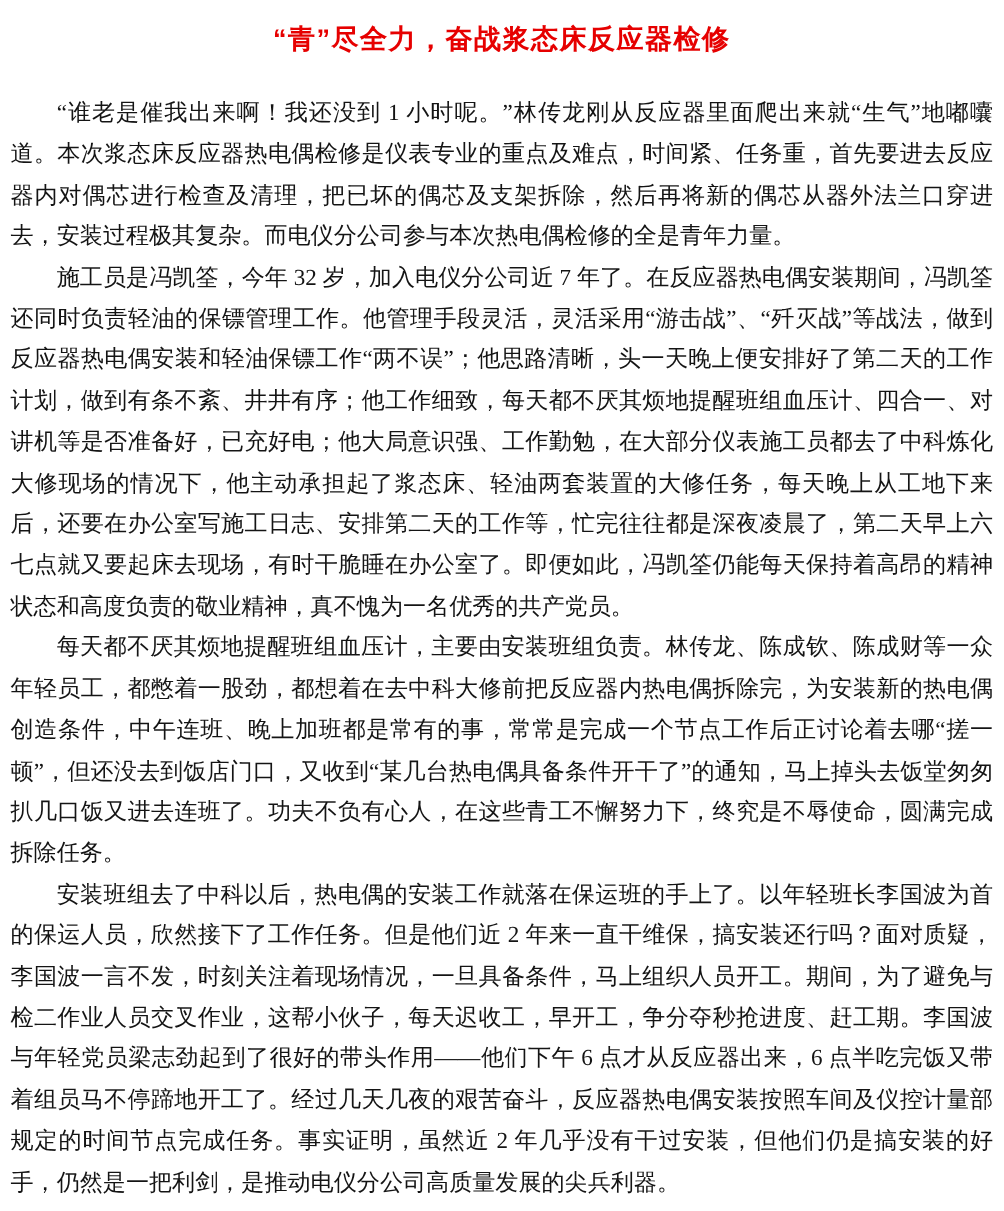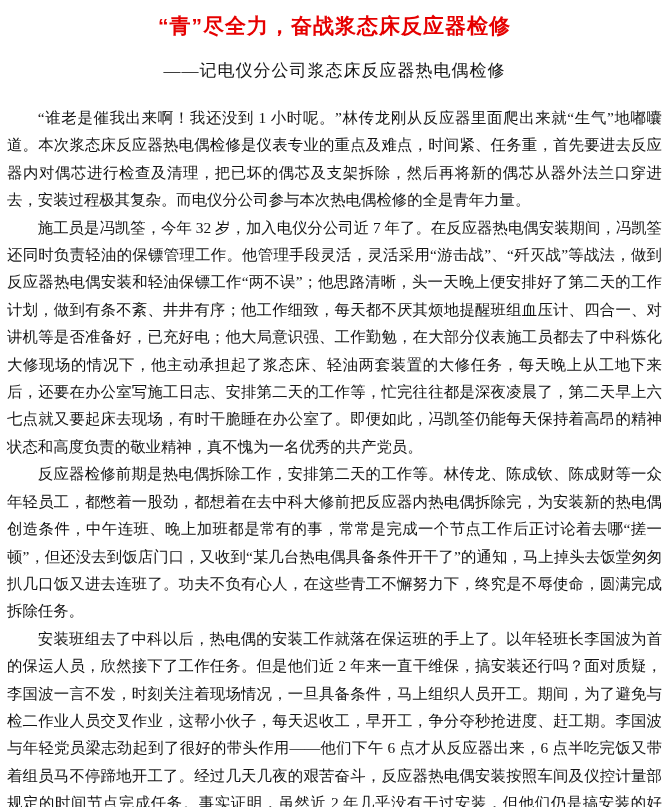--- a/index.html
+++ b/index.html
@@ -15,21 +15,21 @@
     box-sizing: border-box;
     width: 669px;
     height: 807px;
     padding: 6px 7px 0 7px;
     overflow: hidden;
   }
   .title {
     text-align: center;
     font-family: "Liberation Sans", sans-serif;
     font-weight: bold;
-    font-size: 21px;
+    font-size: 18px;
     line-height: 30px;
     margin-top: 5px;
     letter-spacing: 1px;
   }
   .subtitle {
     text-align: center;
     font-size: 17px;
     line-height: 25px;
     margin-top: 17px;
     font-weight: normal;
@@ -46,20 +46,19 @@
     text-indent: 2em;
     word-break: break-all;
   }
   .bold { font-weight: normal; }
 </style>
 </head>
 <body>
 
 <div class="page">
   <h1 class="title" style="color: rgb(230, 0, 0);">“青”尽全力，奋战浆态床反应器检修</h1>
-  <h2 class="subtitle">——记电仪分公司浆态床反应器热电偶检修</h2>
   <div class="article">
       <p class="para"><span>“谁老是催我出来啊！我还没到 1 小时呢。”林传龙刚从反应器里面爬出来就“生气”地嘟囔道。本次浆态床反应器热电偶检修是仪表专业的重点及难点，时间紧、任务重，首先要进去反应器内对偶芯进行检查及清理，把已坏的偶芯及支架拆除，然后再将新的偶芯从器外法兰口穿进去，安装过程极其复杂。而电仪分公司参与本次热电偶检修的全是青年力量。</span></p>
       <p class="para"><span>施工员是</span><span class="bold">冯凯筌</span><span>，今年 32 岁，加入电仪分公司近 7 年了。在反应器热电偶安装期间，冯凯筌还同时负责轻油的保镖管理工作。他管理手段灵活，灵活采用“游击战”、“歼灭战”等战法，做到反应器热电偶安装和轻油保镖工作“两不误”；他思路清晰，头一天晚上便安排好了第二天的工作计划，做到有条不紊、井井有序；他工作细致，每天都不厌其烦地提醒班组血压计、四合一、对讲机等是否准备好，已充好电；他大局意识强、工作勤勉，在大部分仪表施工员都去了中科炼化大修现场的情况下，他主动承担起了浆态床、轻油两套装置的大修任务，每天晚上从工地下来后，还要在办公室写施工日志、安排第二天的工作等，忙完往往都是深夜凌晨了，第二天早上六七点就又要起床去现场，有时干脆睡在办公室了。即便如此，冯凯筌仍能每天保持着高昂的精神状态和高度负责的敬业精神，真不愧为一名优秀的共产党员。</span></p>
-      <p class="para"><span>反应器检修前期是热电偶拆除工作，安排第二天的工作等。</span><span class="bold">林传龙、陈成钦、陈成财</span><span>等一众年轻员工，都憋着一股劲，都想着在去中科大修前把反应器内热电偶拆除完，为安装新的热电偶创造条件，中午连班、晚上加班都是常有的事，常常是完成一个节点工作后正讨论着去哪“搓一顿”，但还没去到饭店门口，又收到“某几台热电偶具备条件开干了”的通知，马上掉头去饭堂匆匆扒几口饭又进去连班了。功夫不负有心人，在这些青工不懈努力下，终究是不辱使命，圆满完成拆除任务。</span></p>
+      <p class="para"><span>每天都不厌其烦地提醒班组血压计，主要由安装班组负责。</span><span class="bold">林传龙、陈成钦、陈成财</span><span>等一众年轻员工，都憋着一股劲，都想着在去中科大修前把反应器内热电偶拆除完，为安装新的热电偶创造条件，中午连班、晚上加班都是常有的事，常常是完成一个节点工作后正讨论着去哪“搓一顿”，但还没去到饭店门口，又收到“某几台热电偶具备条件开干了”的通知，马上掉头去饭堂匆匆扒几口饭又进去连班了。功夫不负有心人，在这些青工不懈努力下，终究是不辱使命，圆满完成拆除任务。</span></p>
       <p class="para"><span>安装班组去了中科以后，热电偶的安装工作就落在保运班的手上了。以年轻班长</span><span class="bold">李国波</span><span>为首的保运人员，欣然接下了工作任务。但是他们近 2 年来一直干维保，搞安装还行吗？面对质疑，李国波一言不发，时刻关注着现场情况，一旦具备条件，马上组织人员开工。期间，为了避免与检二作业人员交叉作业，这帮小伙子，每天迟收工，早开工，争分夺秒抢进度、赶工期。李国波与年轻党员</span><span class="bold">梁志劲</span><span>起到了很好的带头作用——他们下午 6 点才从反应器出来，6 点半吃完饭又带着组员马不停蹄地开工了。经过几天几夜的艰苦奋斗，反应器热电偶安装按照车间及仪控计量部规定的时间节点完成任务。事实证明，虽然近 2 年几乎没有干过安装，但他们仍是搞安装的好手，仍然是一把利剑，是推动电仪分公司高质量发展的尖兵利器。</span></p>
     </div>
 </div>
 
 </body></html>

